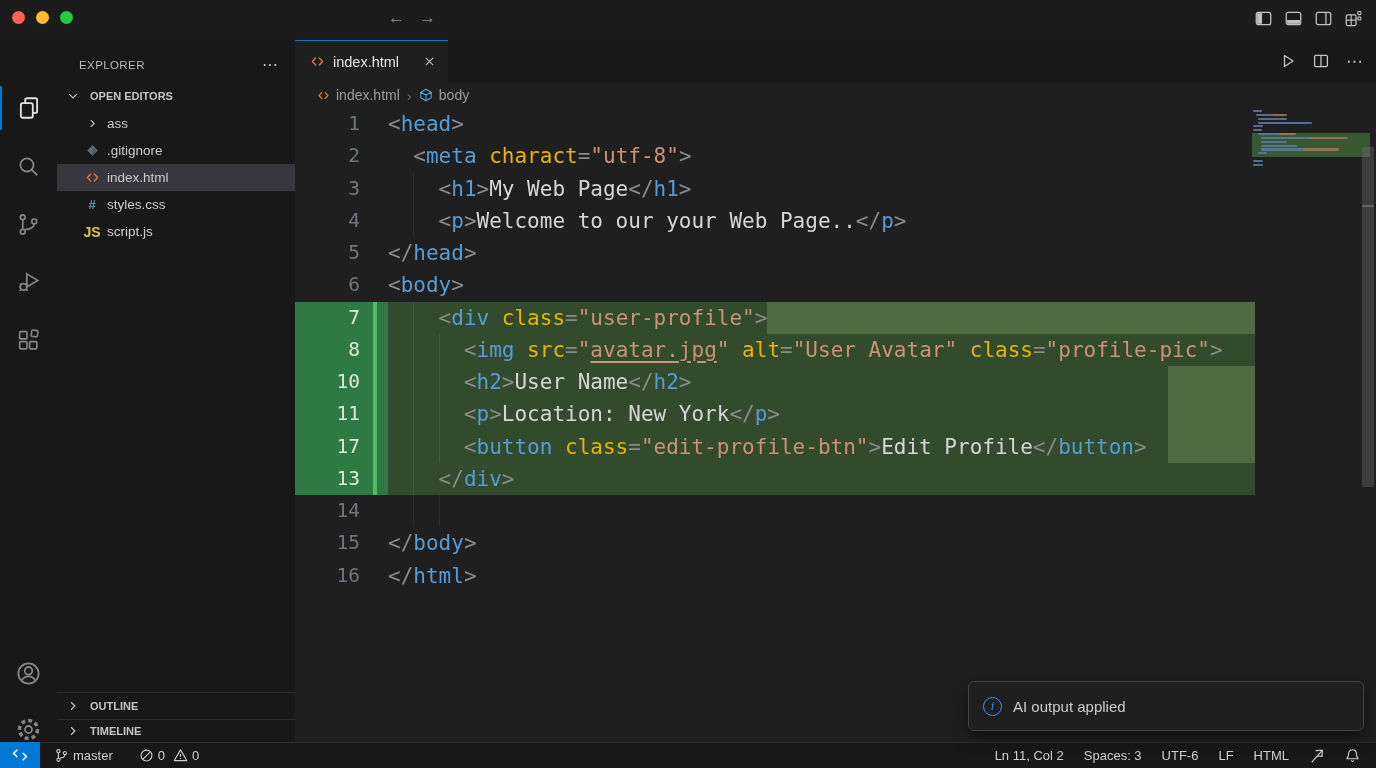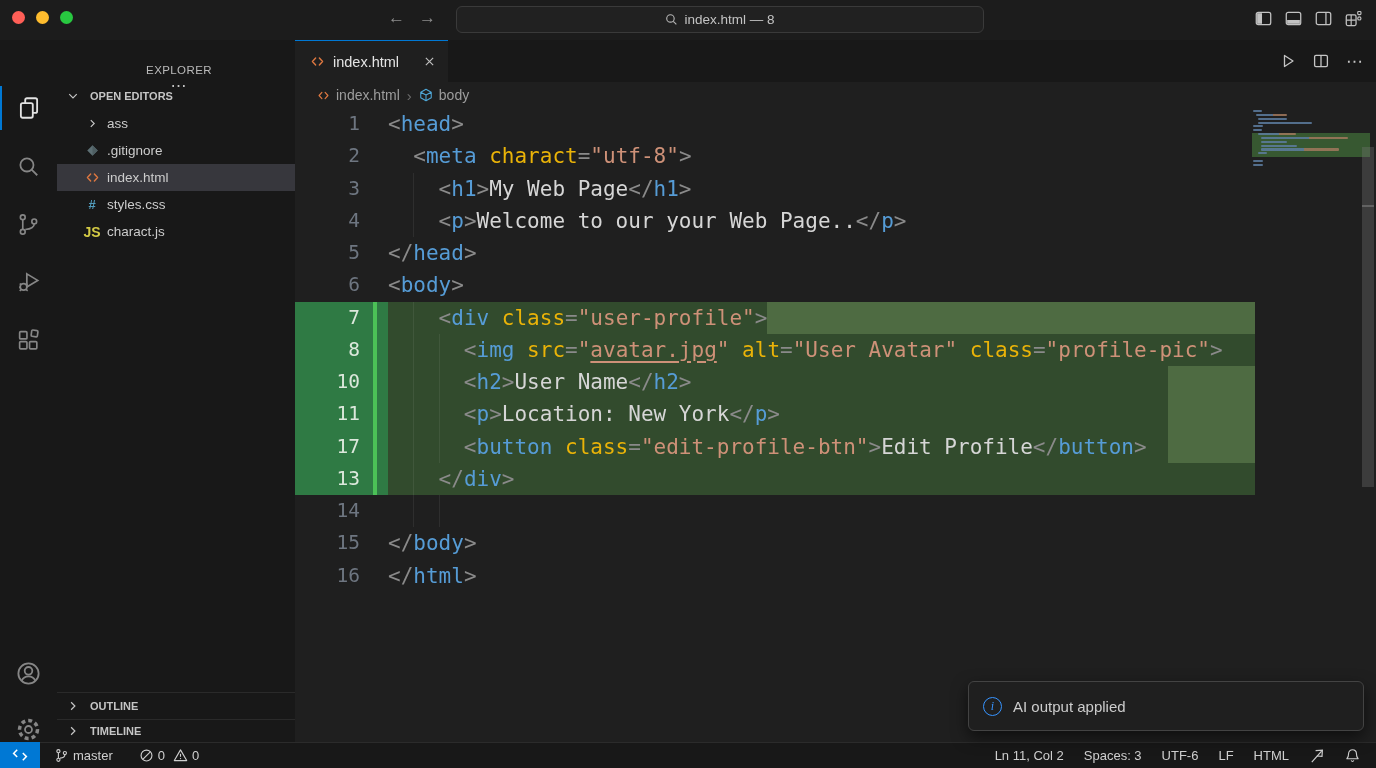--- a/index.html
+++ b/index.html
@@ -20,22 +20,22 @@
     color:#c3c3c3; font-size:13.5px;
   }
   #layout-icons { position:absolute; right:14px; top:10px; display:flex; gap:13px; }
   #layout-icons svg { display:block; }
   
   #activitybar { position:absolute; left:0; top:40px; width:57px; height:702px; background:#181818; }
   .ab-item { position:absolute; left:0; width:57px; height:50px; display:flex; align-items:center; justify-content:center; }
   #ab-active-ind { position:absolute; left:0; top:46px; width:2px; height:44px; background:#0078d4; }
   
   #sidebar { position:absolute; left:57px; top:40px; width:238px; height:702px; background:#181818; }
-  #sb-header { position:absolute; left:22px; right:16px; top:24px; display:flex; justify-content:space-between; align-items:center;
-    font-size:11.5px; letter-spacing:.4px; color:#bababa;flex-direction:column; }
+  #sb-header { position:absolute; left:22px; right:16px; top:15px; display:flex; justify-content:space-between; align-items:center;
+    font-size:11.5px; letter-spacing:.4px; color:#bababa; }
   .sb-section { position:absolute; left:0; right:0; display:flex; align-items:center; gap:11px;
     font-size:11px; font-weight:bold; color:#c5c5c5; padding-left:10px; height:24px; }
   #sb-openeditors { top:44px; }
   .sb-row { position:absolute; left:0; width:238px; height:27px; display:flex; align-items:center; gap:7px;
     padding-left:27px; font-size:13.5px; color:#cccccc; }
   .sb-row .fic { width:16px; display:flex; justify-content:center; align-items:center; flex:0 0 16px; }
   .sb-row.selected { background:#37373d; }
   .hash-ic { color:#519aba; font-weight:bold; font-size:13px; }
   .js-ic { color:#d4cb45; font-weight:bold; font-size:14px; letter-spacing:0; }
   #sb-outline { top:652px; border-top:1px solid #2a2a2a; height:27px; }
@@ -95,27 +95,20 @@
 <div id="app">
 
   <div id="titlebar">
     <div class="traffic" style="left:12px;background:#ff5f57"></div>
     <div class="traffic" style="left:36px;background:#febc2e"></div>
     <div class="traffic" style="left:60px;background:#28c840"></div>
     <div id="nav-arrows">
       <span>←</span>
       <span>→</span>
     </div>
-    <div id="search-pill">
-      <svg width="13" height="13" viewBox="0 0 16 16">
-          <circle cx="6.7" cy="6.7" r="4.6" stroke="#b5b5b5" stroke-width="1.4" fill="none"></circle>
-          <path d="M10.2 10.2 L14 14" stroke="#b5b5b5" stroke-width="1.4"></path>
-        </svg>
-      <span>index.html — 8</span>
-    </div>
     <div id="layout-icons">
       <svg width="17" height="17" viewBox="0 0 16 16">
           <rect x="1.2" y="2.2" width="13.6" height="11.6" rx="1.8" stroke="#c2c2c2" stroke-width="1.2" fill="none"></rect>
           <rect x="2" y="3" width="4.6" height="10" fill="#c2c2c2"></rect>
         </svg>
       <svg width="17" height="17" viewBox="0 0 16 16">
           <rect x="1.2" y="2.2" width="13.6" height="11.6" rx="1.8" stroke="#c2c2c2" stroke-width="1.2" fill="none"></rect>
           <rect x="2" y="9.4" width="12" height="3.6" fill="#c2c2c2"></rect>
         </svg>
       <svg width="17" height="17" viewBox="0 0 16 16">
@@ -219,21 +212,21 @@
           </svg>
         </span>
       <span>index.html</span>
     </div>
     <div class="sb-row" style="top:151px">
       <span class="fic hash-ic">#</span>
       <span>styles.css</span>
     </div>
     <div class="sb-row" style="top:178px">
       <span class="fic js-ic">JS</span>
-      <span>charact.js</span>
+      <span>script.js</span>
     </div>
 
     <div class="sb-section" id="sb-outline">
       <svg width="12" height="12" viewBox="0 0 16 16">
           <path d="M5.5 3 L10.5 8 L5.5 13" stroke="#c5c5c5" stroke-width="1.6" fill="none"></path>
         </svg>
       <span>OUTLINE</span>
     </div>
     <div class="sb-section" id="sb-timeline">
       <svg width="12" height="12" viewBox="0 0 16 16">

